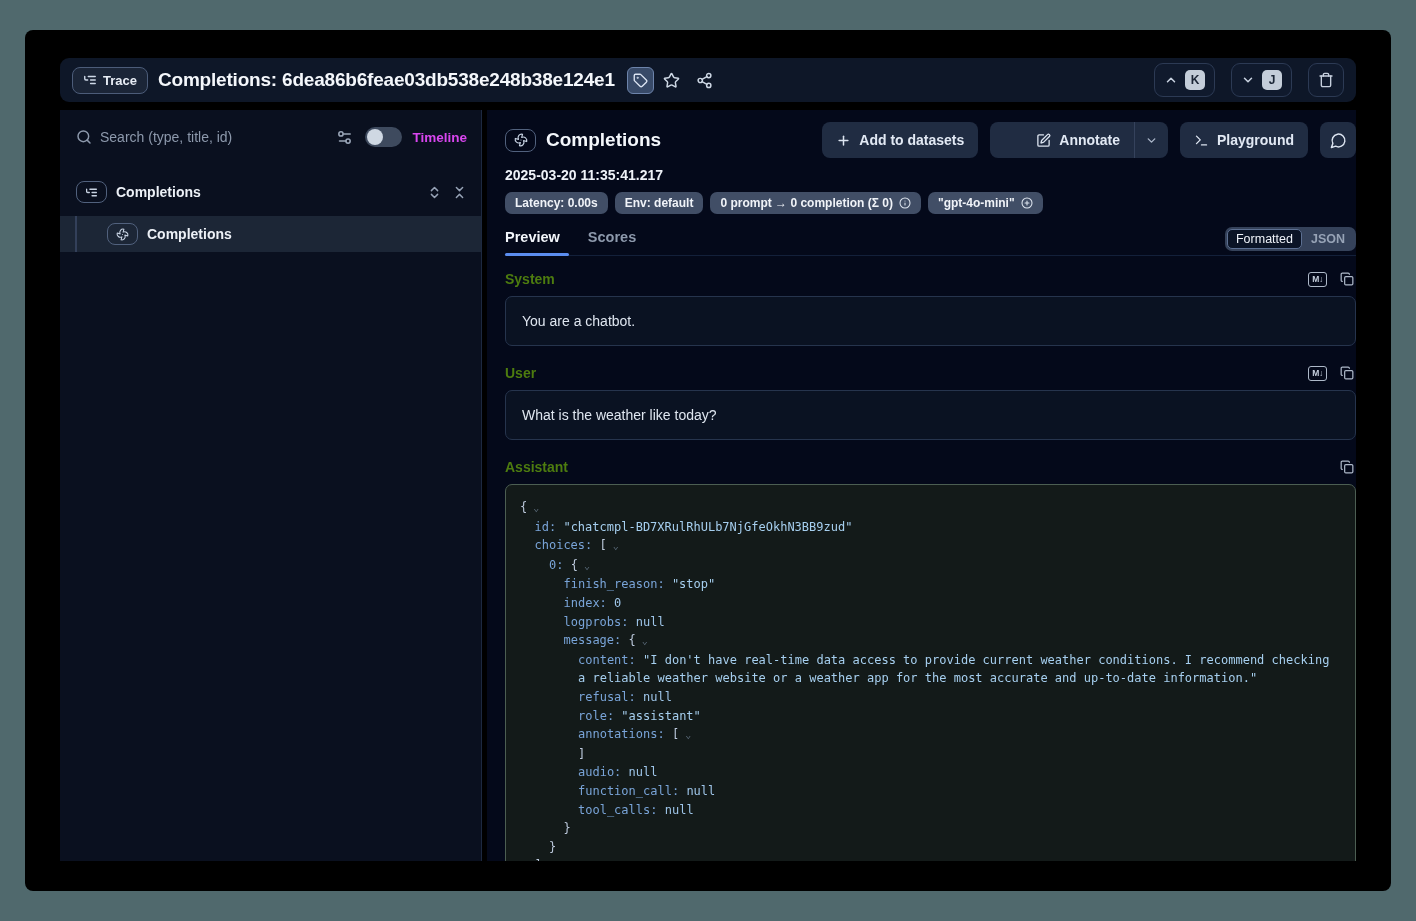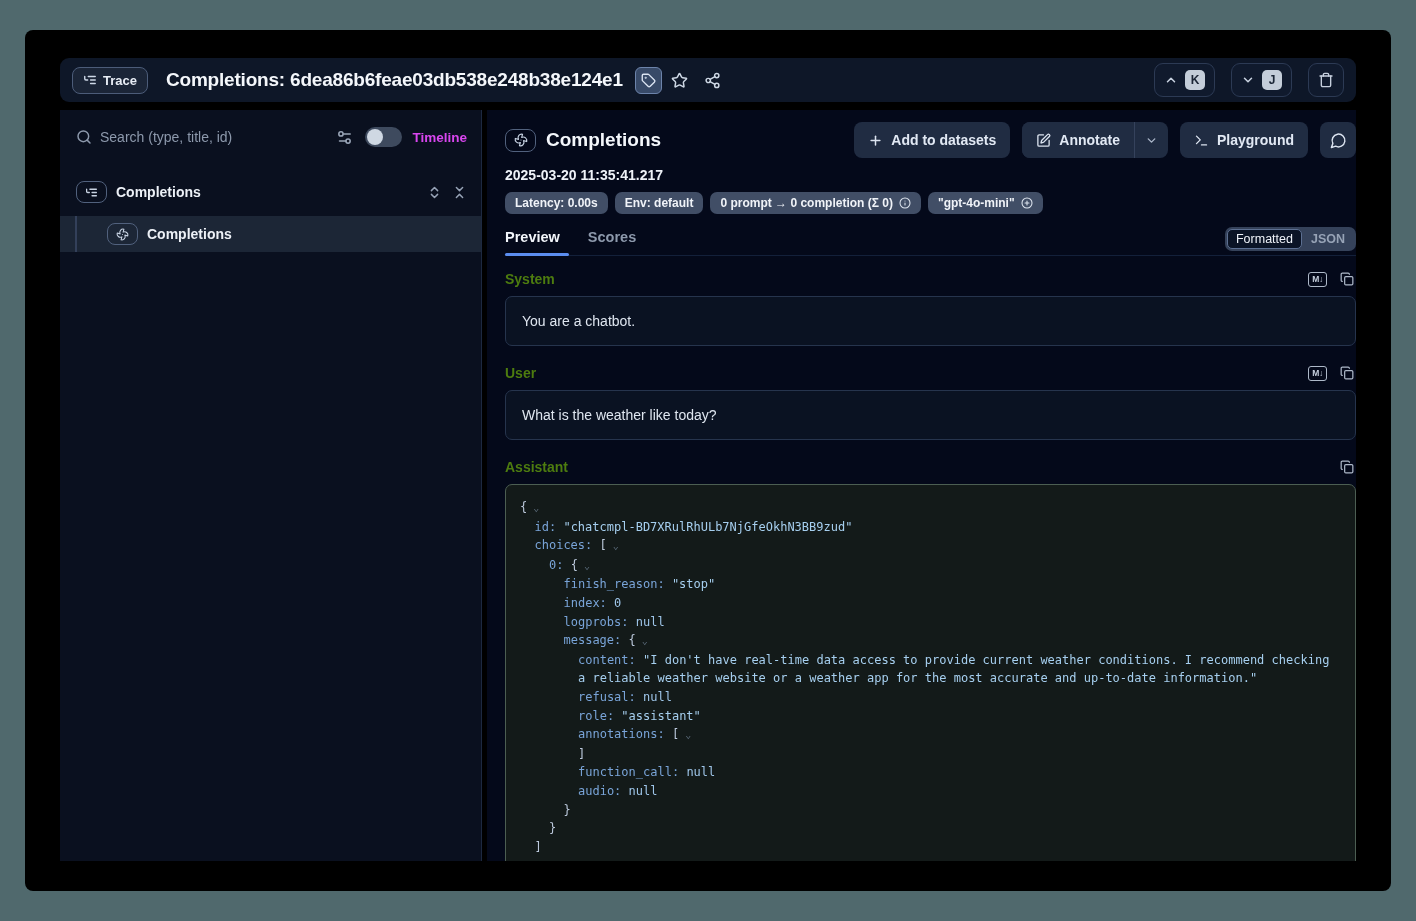--- a/index.html
+++ b/index.html
@@ -9,21 +9,21 @@
   .window { position:absolute; left:25px; top:30px; width:1366px; height:861px;
             background:#000; border-radius:8px; overflow:hidden; }
 
   
   .topbar { position:absolute; left:35px; top:28px; width:1296px; height:44px;
             background:#0e1728; border-radius:9px; display:flex; align-items:center; padding:0 12px; }
   .trace-badge { display:flex; align-items:center; gap:6px; height:27px; padding:0 10px;
                  background:#1b2537; border:1px solid #4c5c79; border-radius:8px;
                  color:#e8edf5; font-size:13px; font-weight:700; margin-right:10px; }
   .trace-badge svg { width:14px; height:14px; stroke:#cfd9e8; }
-  .top-title { color:#f4f7fb; font-size:19px; font-weight:700; letter-spacing:-0.2px; white-space:nowrap;margin-left:8px; }
+  .top-title { color:#f4f7fb; font-size:19px; font-weight:700; letter-spacing:-0.2px; white-space:nowrap; }
   .tag-btn { width:27px; height:27px; margin-left:12px; background:#384a68; border:1px solid #6d84ab;
              border-radius:6px; display:flex; align-items:center; justify-content:center; }
   .tag-btn svg { width:15px; height:15px; stroke:#dbe4f2; }
   .icon-plain { width:30px; height:27px; display:flex; align-items:center; justify-content:center; margin-left:3px; }
   .icon-plain svg { width:17px; height:17px; stroke:#cdd7e4; }
   .topbar-right { margin-left:auto; display:flex; align-items:center; gap:16px; }
   .nav-btn { display:flex; align-items:center; gap:7px; height:34px; padding:0 9px;
              background:#101a2d; border:1px solid #2c3a54; border-radius:9px; }
   .nav-btn svg { width:14px; height:14px; stroke:#c6d0de; }
   .keycap { width:20px; height:20px; background:#c4cdd9; color:#1b2536; border-radius:5px;
@@ -63,21 +63,21 @@
   .main-header { display:flex; align-items:center; margin-top:11px; height:38px; }
   .gen-badge { width:31px; height:23px; border:1.5px solid #51617d; border-radius:8px;
                display:flex; align-items:center; justify-content:center; flex:none; }
   .gen-badge svg { width:14px; height:14px; stroke:#c7d2e2; }
   .main-title { color:#f4f7fb; font-size:19px; font-weight:700; margin-left:10px; }
   .main-actions { margin-left:auto; display:flex; align-items:center; }
   .act-btn { display:flex; align-items:center; gap:8px; height:36px; padding:0 14px; background:#202c42;
              border:none; border-radius:8px; color:#e2e9f4; font-size:14px; font-weight:600; margin-left:12px;
              font-family:"Liberation Sans", sans-serif;text-align:center; }
   .act-btn svg { width:15px; height:15px; stroke:#dce4f0; }
-  .annotate-group { display:flex; align-items:stretch; margin-left:12px; background:#202c42; border-radius:8px; overflow:hidden; }
+  .annotate-group { display:flex; align-items:stretch; margin-left:12px; background:#202c42; border-radius:8px; overflow:hidden;padding-left:32px; }
   .annotate-group .act-btn { margin-left:0; border-radius:0; }
   .annotate-caret { width:34px; display:flex; align-items:center; justify-content:center; border-left:1px solid #35425c; }
   .annotate-caret svg { width:13px; height:13px; stroke:#aab6c9; }
   .bubble-btn { width:36px; height:36px; margin-left:12px; background:#202c42; border-radius:8px;
                 display:flex; align-items:center; justify-content:center; }
   .bubble-btn svg { width:17px; height:17px; stroke:#dce4f0; }
 
   .timestamp { color:#eef2f8; font-size:14px; font-weight:600; margin-top:8px; }
 
   .badges-row { display:flex; align-items:center; gap:7px; margin-top:9px; }
@@ -365,22 +365,23 @@
           <div class="cl" style="padding-left: 29px;"><span class="tk-k">0:</span><span class="tk-p"> {</span><span class="tk-c"> ⌄</span></div>
           <div class="cl" style="padding-left: 43.5px;"><span class="tk-k">finish_reason:</span><span class="tk-s"> "stop"</span></div>
           <div class="cl" style="padding-left: 43.5px;"><span class="tk-k">index:</span><span class="tk-n"> 0</span></div>
           <div class="cl" style="padding-left: 43.5px;"><span class="tk-k">logprobs:</span><span class="tk-n"> null</span></div>
           <div class="cl" style="padding-left: 43.5px;"><span class="tk-k">message:</span><span class="tk-p"> {</span><span class="tk-c"> ⌄</span></div>
           <div class="cl" style="padding-left: 58px;"><span class="tk-k">content:</span><span class="tk-s"> "I don't have real-time data access to provide current weather conditions. I recommend checking a reliable weather website or a weather app for the most accurate and up-to-date information."</span></div>
           <div class="cl" style="padding-left: 58px;"><span class="tk-k">refusal:</span><span class="tk-n"> null</span></div>
           <div class="cl" style="padding-left: 58px;"><span class="tk-k">role:</span><span class="tk-s"> "assistant"</span></div>
           <div class="cl" style="padding-left: 58px;"><span class="tk-k">annotations:</span><span class="tk-p"> [</span><span class="tk-c"> ⌄</span></div>
           <div class="cl" style="padding-left: 58px;"><span class="tk-p">]</span></div>
+          <div class="cl" style="padding-left: 58px;"><span class="tk-k">audio:</span><span class="tk-n"> null</span></div>
           <div class="cl" style="padding-left: 58px;"><span class="tk-k">function_call:</span><span class="tk-n"> null</span></div>
-          <div class="cl" style="padding-left: 58px;"><span class="tk-k">audio:</span><span class="tk-n"> null</span></div>
+          <div class="cl" style="padding-left: 58px;"><span class="tk-k">tool_calls:</span><span class="tk-n"> null</span></div>
           <div class="cl" style="padding-left: 43.5px;"><span class="tk-p">}</span></div>
           <div class="cl" style="padding-left: 29px;"><span class="tk-p">}</span></div>
           <div class="cl" style="padding-left: 14.5px;"><span class="tk-p">]</span></div>
         </div>
     </div>
 
   </div>
 </div>
 
 </body></html>

